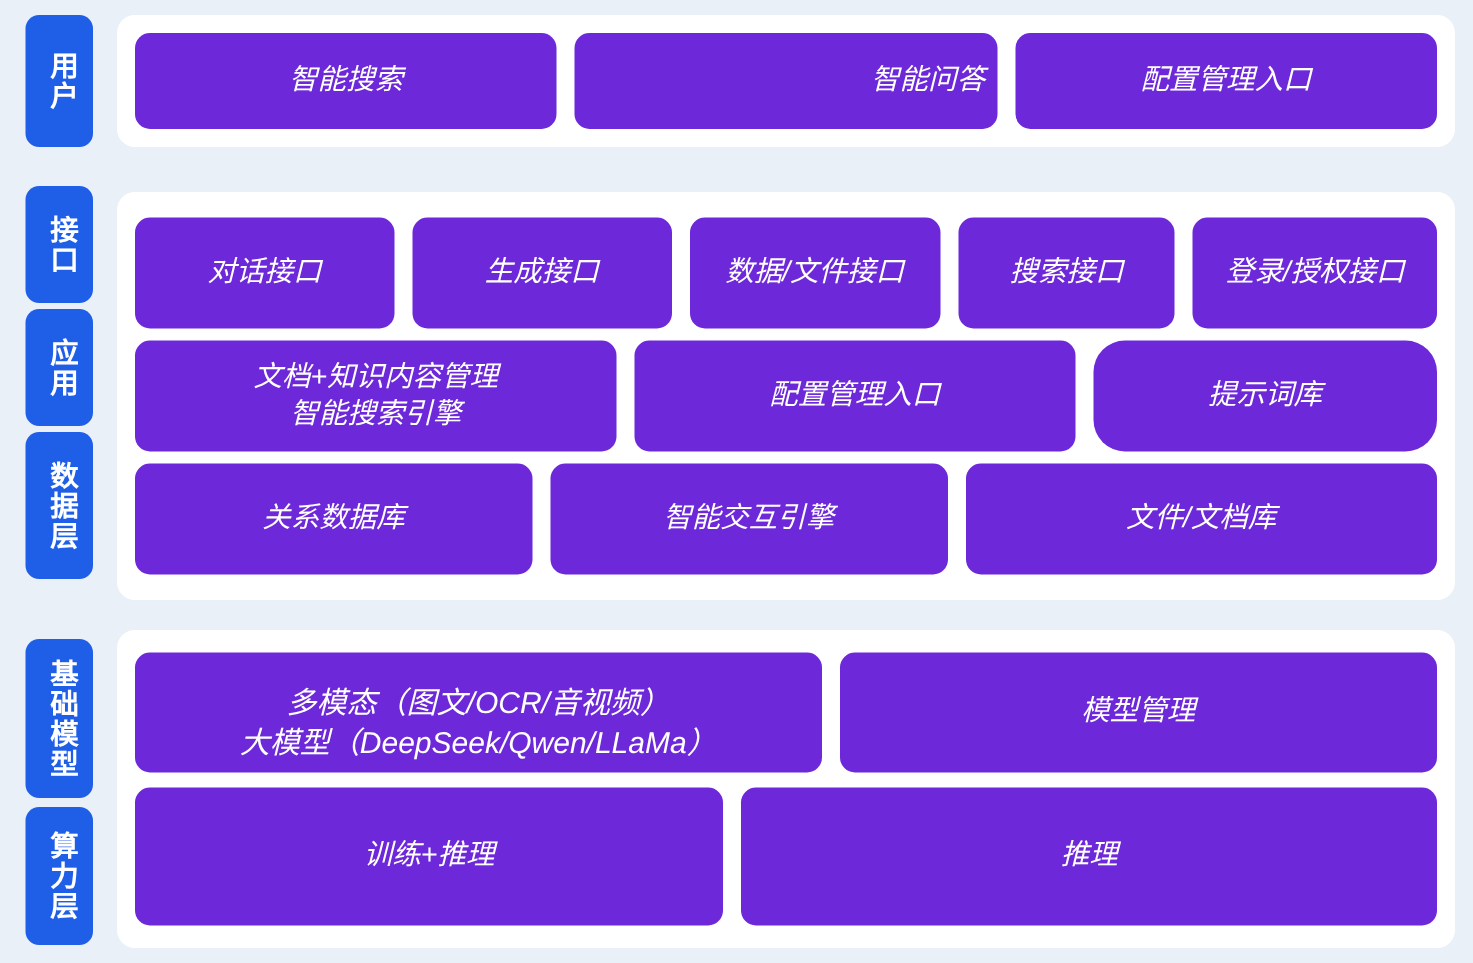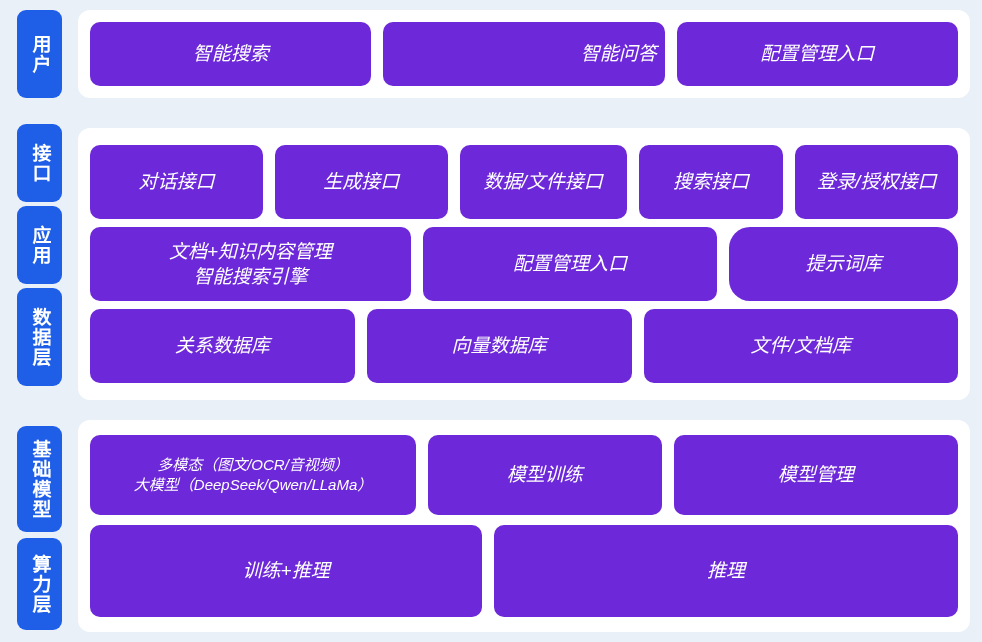--- a/index.html
+++ b/index.html
@@ -82,21 +82,21 @@
     justify-content: center;
     text-align: center;
     font-size: 19px;
     line-height: 1.32;
     box-sizing: border-box;
     padding: 6px 8px;
     white-space: pre-line;
     font-style: italic;
   }
 
-  .card.small { font-size: 15px; }
+  .card.small { font-size: 20px; align-items: flex-end; }
 
   
   #panel-user { left: 78px; right: 12px; top: 10px; height: 88px; }
   #panel-user .row { height: 100%; }
   #panel-user .card { flex: 1 1 0; }
 
   #tab-user { top: 10px; height: 88px; }
 
   
   #panel-mid { left: 78px; right: 12px; top: 128px; height: 272px; padding: 14px 12px; gap: 8px; }
@@ -184,21 +184,21 @@
       <div class="card" style="flex:0.86 1 0;border-radius:21px;">
         <span>提示词库</span>
       </div>
     </div>
 
     <div class="row">
       <div class="card" style="flex:1 1 0;">
         <span>关系数据库</span>
       </div>
       <div class="card" style="flex:1 1 0;">
-        <span>向量数据库</span>
+        <span>智能交互引擎</span>
       </div>
       <div class="card" style="flex:1.2 1 0;">
         <span>文件/文档库</span>
       </div>
     </div>
 
   </div>
 
   <div class="rail">
     <div class="rail-tab" id="tab-model">
@@ -209,23 +209,20 @@
     </div>
   </div>
 
   <div class="panel" id="panel-base">
 
     <div class="row models">
       <div class="card small mono-latin" style="flex:1.34 1 0;">
         <span>多模态（图文/OCR/音视频）
 大模型（DeepSeek/Qwen/LLaMa）</span>
       </div>
-      <div class="card" style="flex:0.94 1 0;">
-        <span>模型训练</span>
-      </div>
       <div class="card" style="flex:1.16 1 0;">
         <span>模型管理</span>
       </div>
     </div>
 
     <div class="row compute">
       <div class="card" style="flex:1 1 0;">
         <span>训练+推理</span>
       </div>
       <div class="card" style="flex:1.19 1 0;justify-content:center;">

